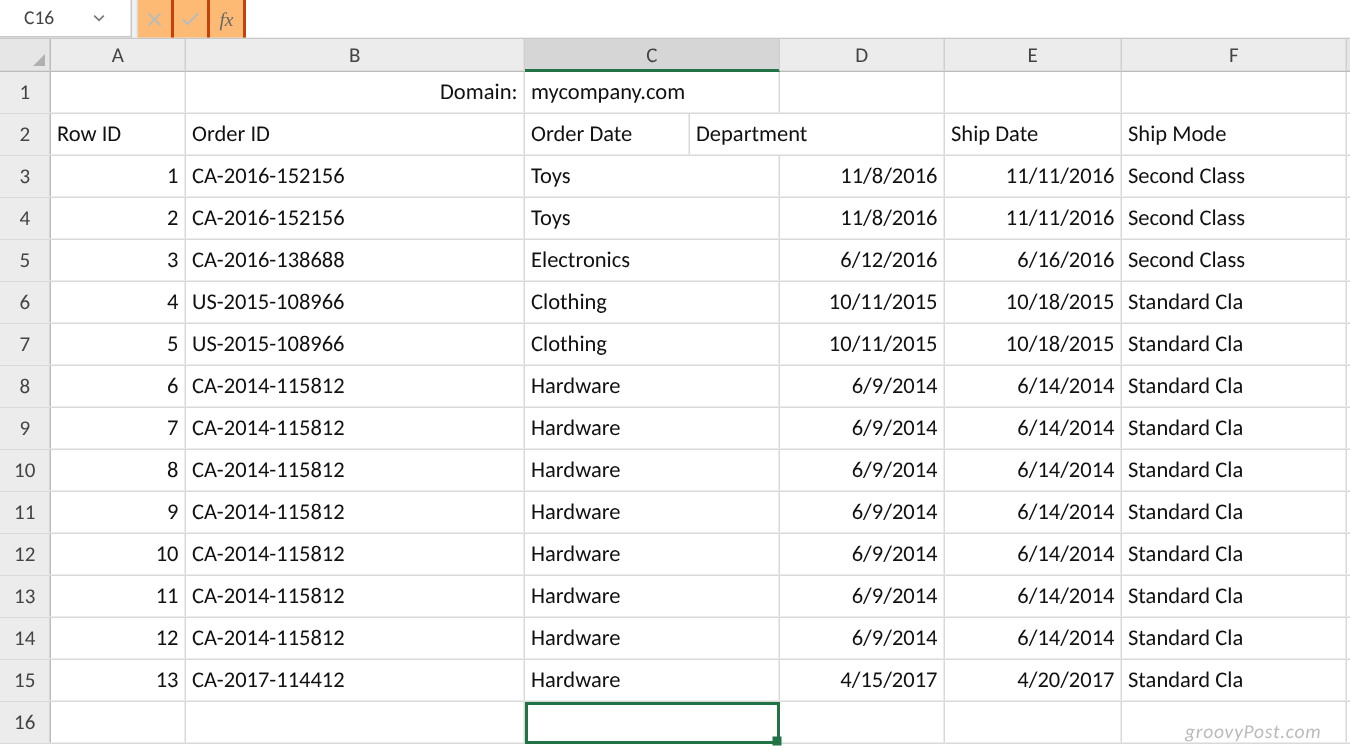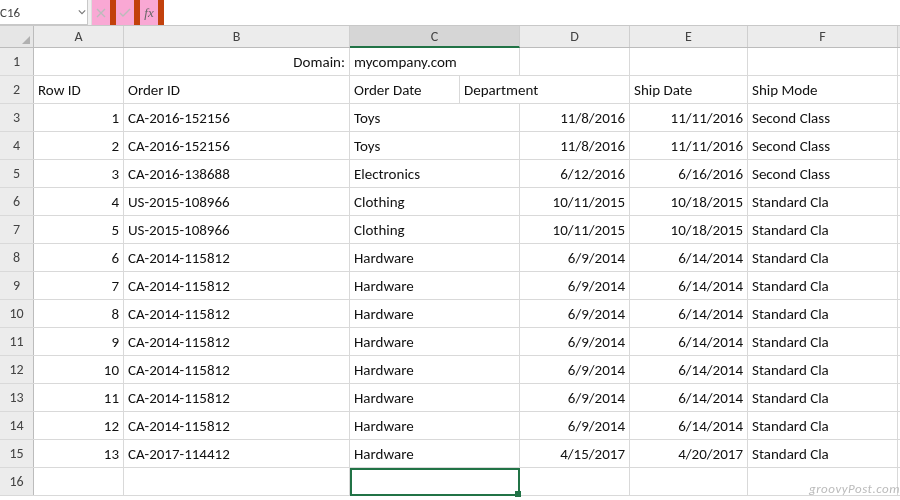--- a/index.html
+++ b/index.html
@@ -23,42 +23,42 @@
     font-size: 13px;
   }
   .name-box {
     width: 88px;
     background: #fff;
     border: 1px solid #c8c8c8;
     border-top: none;
     border-left: none;
     display: flex;
     align-items: center;
-    padding: 0 0;
+    padding: 0 16px;
     color: #444;
   }
   .name-box .txt { flex: 1; }
   .dd-icon {
     width: 10px; height: 10px;
     display: inline-flex; align-items: center; justify-content: center;
     color: #777;
   }
   .fbar-sep {
     width: 4px;
     background: #f0f0f0;
     border-right: 1px solid #ddd;
   }
   .fbar-btn {
     width: 24px;
     display: flex;
     align-items: center;
     justify-content: center;
     color: #aaa;
-    border-right: 6px solid #c2410c;
-    background: #f9a8d4;
+    border-right: 2px solid #c2410c;
+    background: #fdba74;
     text-align: right;
   }
   .fbar-btn.fx { color:#666; font-style: italic; font-family: "Times New Roman", serif; }
   .formula-input {
     flex: 1;
     background: #fff;
     border: none;
     padding: 0 6px;
     font-size: 13px;
   }
@@ -144,21 +144,21 @@
     height: 28px;
     box-sizing: border-box;
   }
   .sel-box::after{
     content:"";
     position:absolute; right:-3px; bottom:-3px;
     width:6px; height:6px; background:#217346;
   }
   .watermark {
     position: absolute;
-    right: 0;
+    right: 19px;
     bottom: 4px;
     font-size: 13px;
     color: #bbb;
     font-style: italic;
     pointer-events: none;
     letter-spacing: 0.5px;
   }
 </style>
 </head>
 <body>

